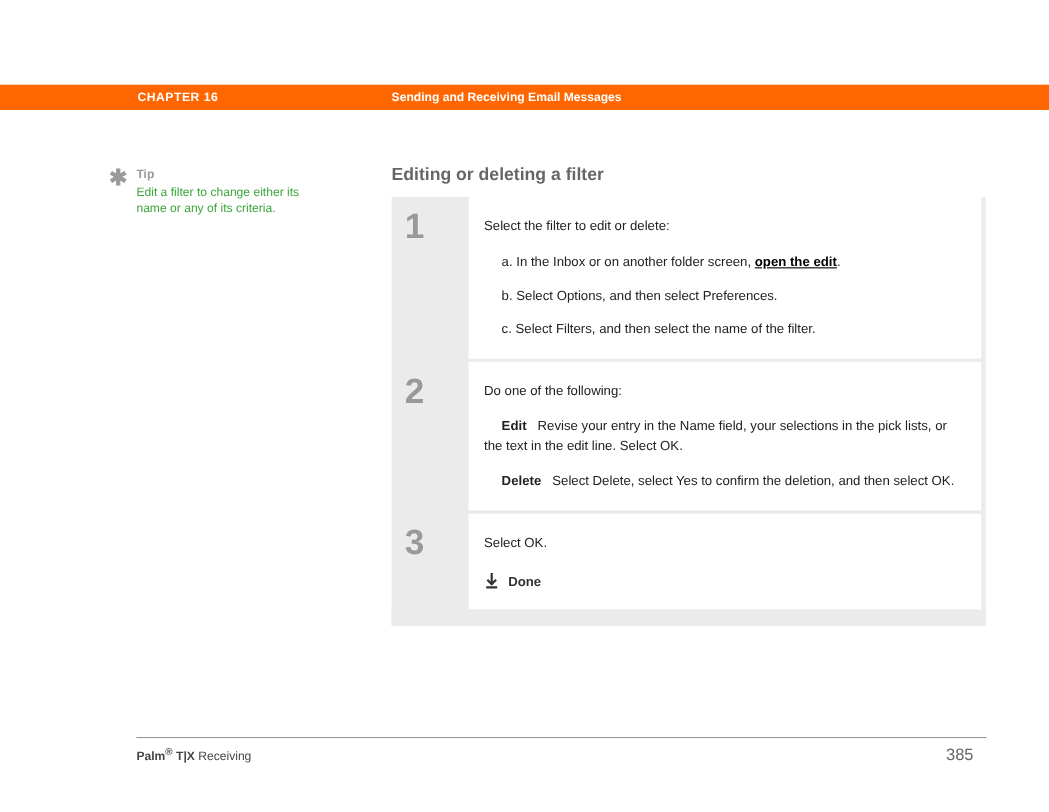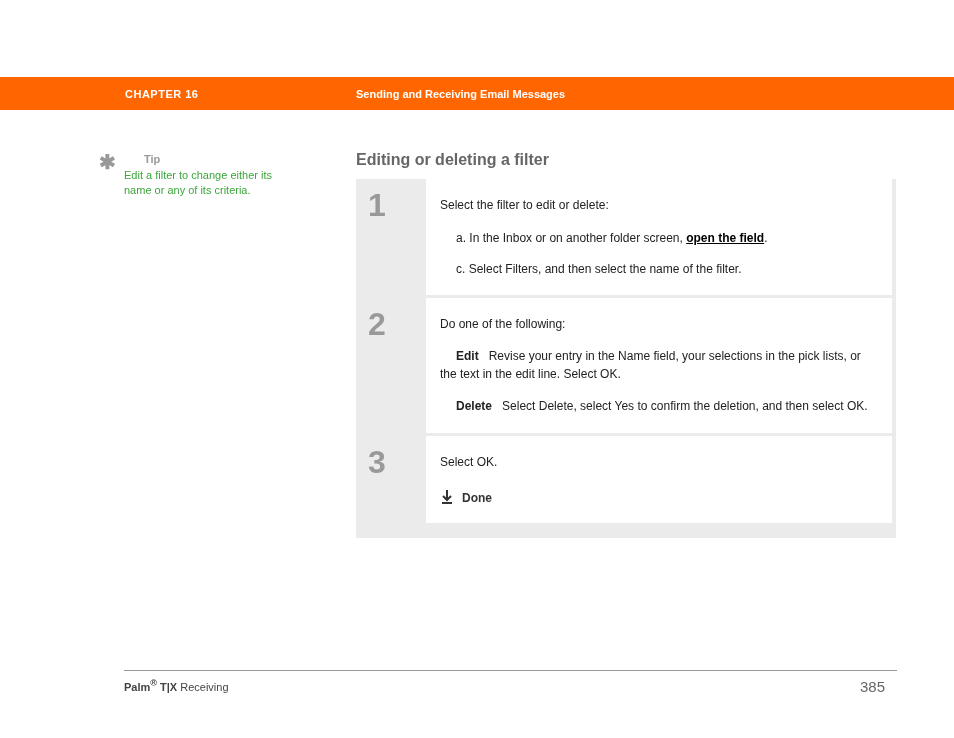--- a/index.html
+++ b/index.html
@@ -12,21 +12,21 @@
       background: #ffffff;
       width: 954px;
       height: 738px;
       position: relative;
     }
     .header-band {
       position: absolute;
       top: 77px;
       left: 0;
       right: 0;
-      height: 33px;
+      height: 23px;
       background: #ff6600;
       display: flex;
       align-items: center;
     }
     .chapter-label {
       position: absolute;
       left: 125px;
       color: #ffffff;
       font-size: 11px;
       font-weight: bold;
@@ -54,21 +54,20 @@
       font-weight: bold;
       line-height: 1;
     }
     .tip-label {
       position: absolute;
       left: 25px;
       top: 1px;
       color: #999999;
       font-size: 11px;
       font-weight: bold;
-      margin-left: 20px;
     }
     .tip-text {
       position: absolute;
       left: 25px;
       top: 16px;
       color: #3ca63c;
       font-size: 11px;
       line-height: 1.4;
       width: 160px;
     }
@@ -215,22 +214,23 @@
 <div class="steps-container">
 
   <div class="step-row">
     <div class="step-num-cell">
       <div class="step-num">1</div>
     </div>
     <div class="step-content-cell">
       <div class="step-text">Select the filter to edit or delete:</div>
       <div class="step-substeps">
         <div class="substep">
-          <span>a.   In the Inbox or on another folder screen, </span><a href="#" class="step-link">open the field</a><span>.</span>
+          <span>a.   In the Inbox or on another folder screen, </span><a href="#" class="step-link">open the edit</a><span>.</span>
         </div>
+        <div class="substep">b.   Select Options, and then select Preferences.</div>
         <div class="substep">c.   Select Filters, and then select the name of the filter.</div>
       </div>
     </div>
   </div>
 
   <div class="step-row">
     <div class="step-num-cell">
       <div class="step-num">2</div>
     </div>
     <div class="step-content-cell">

